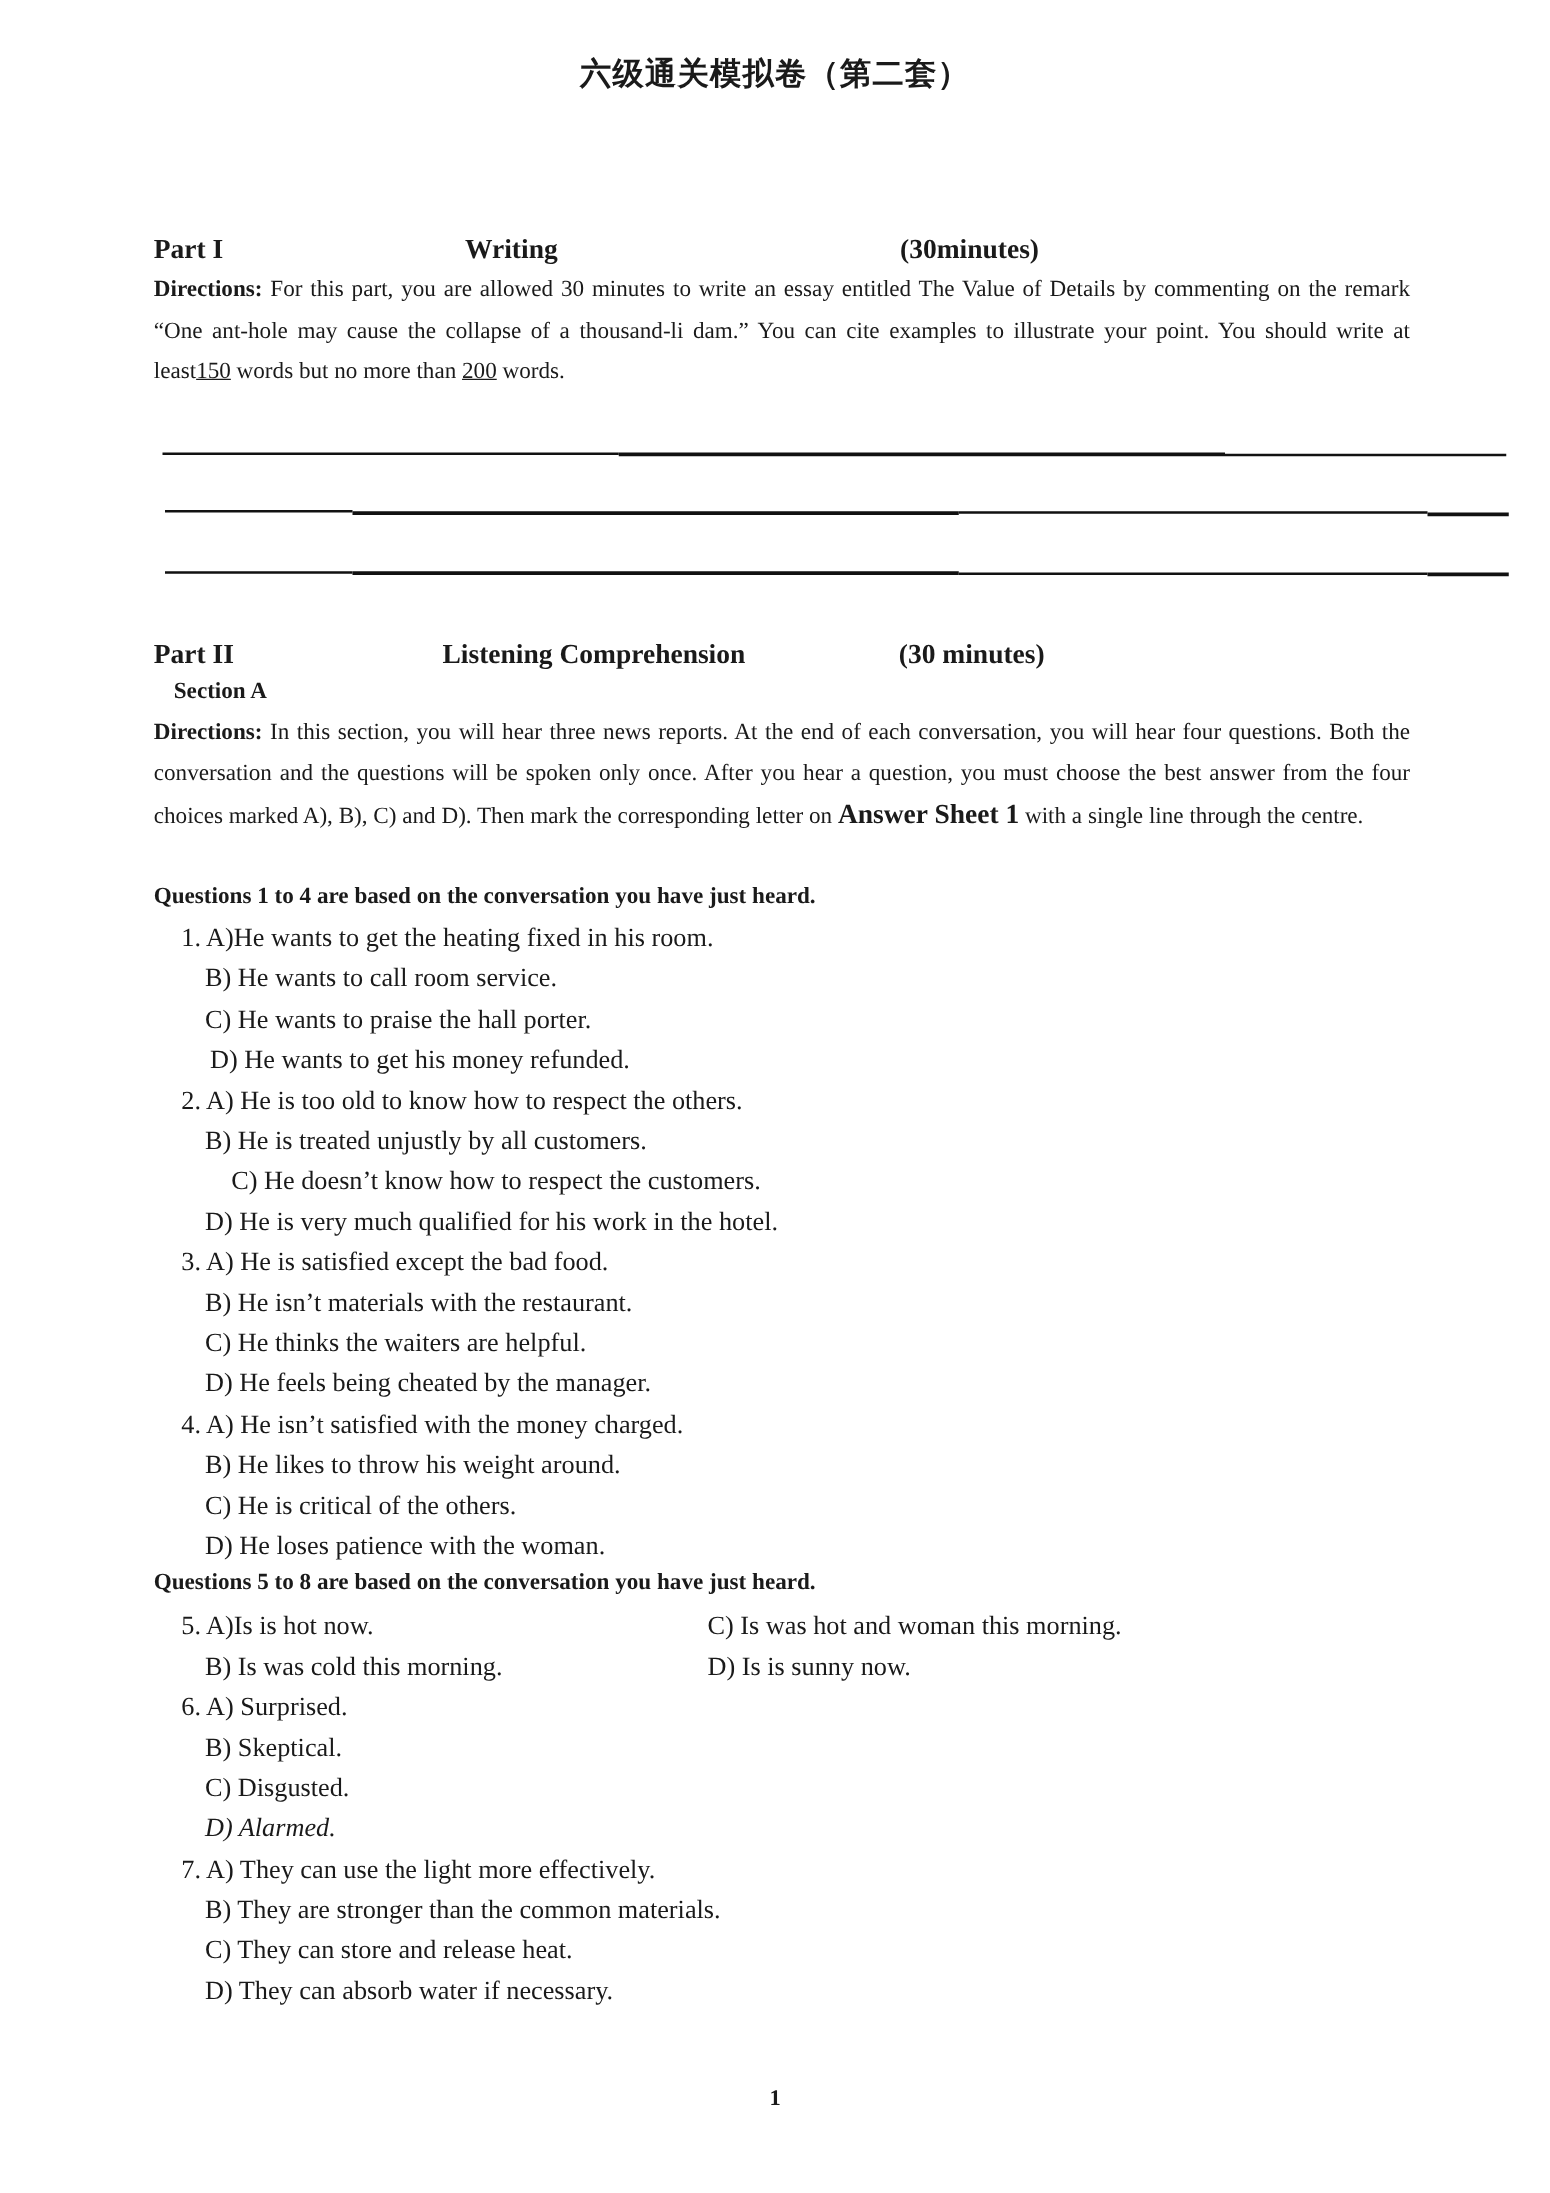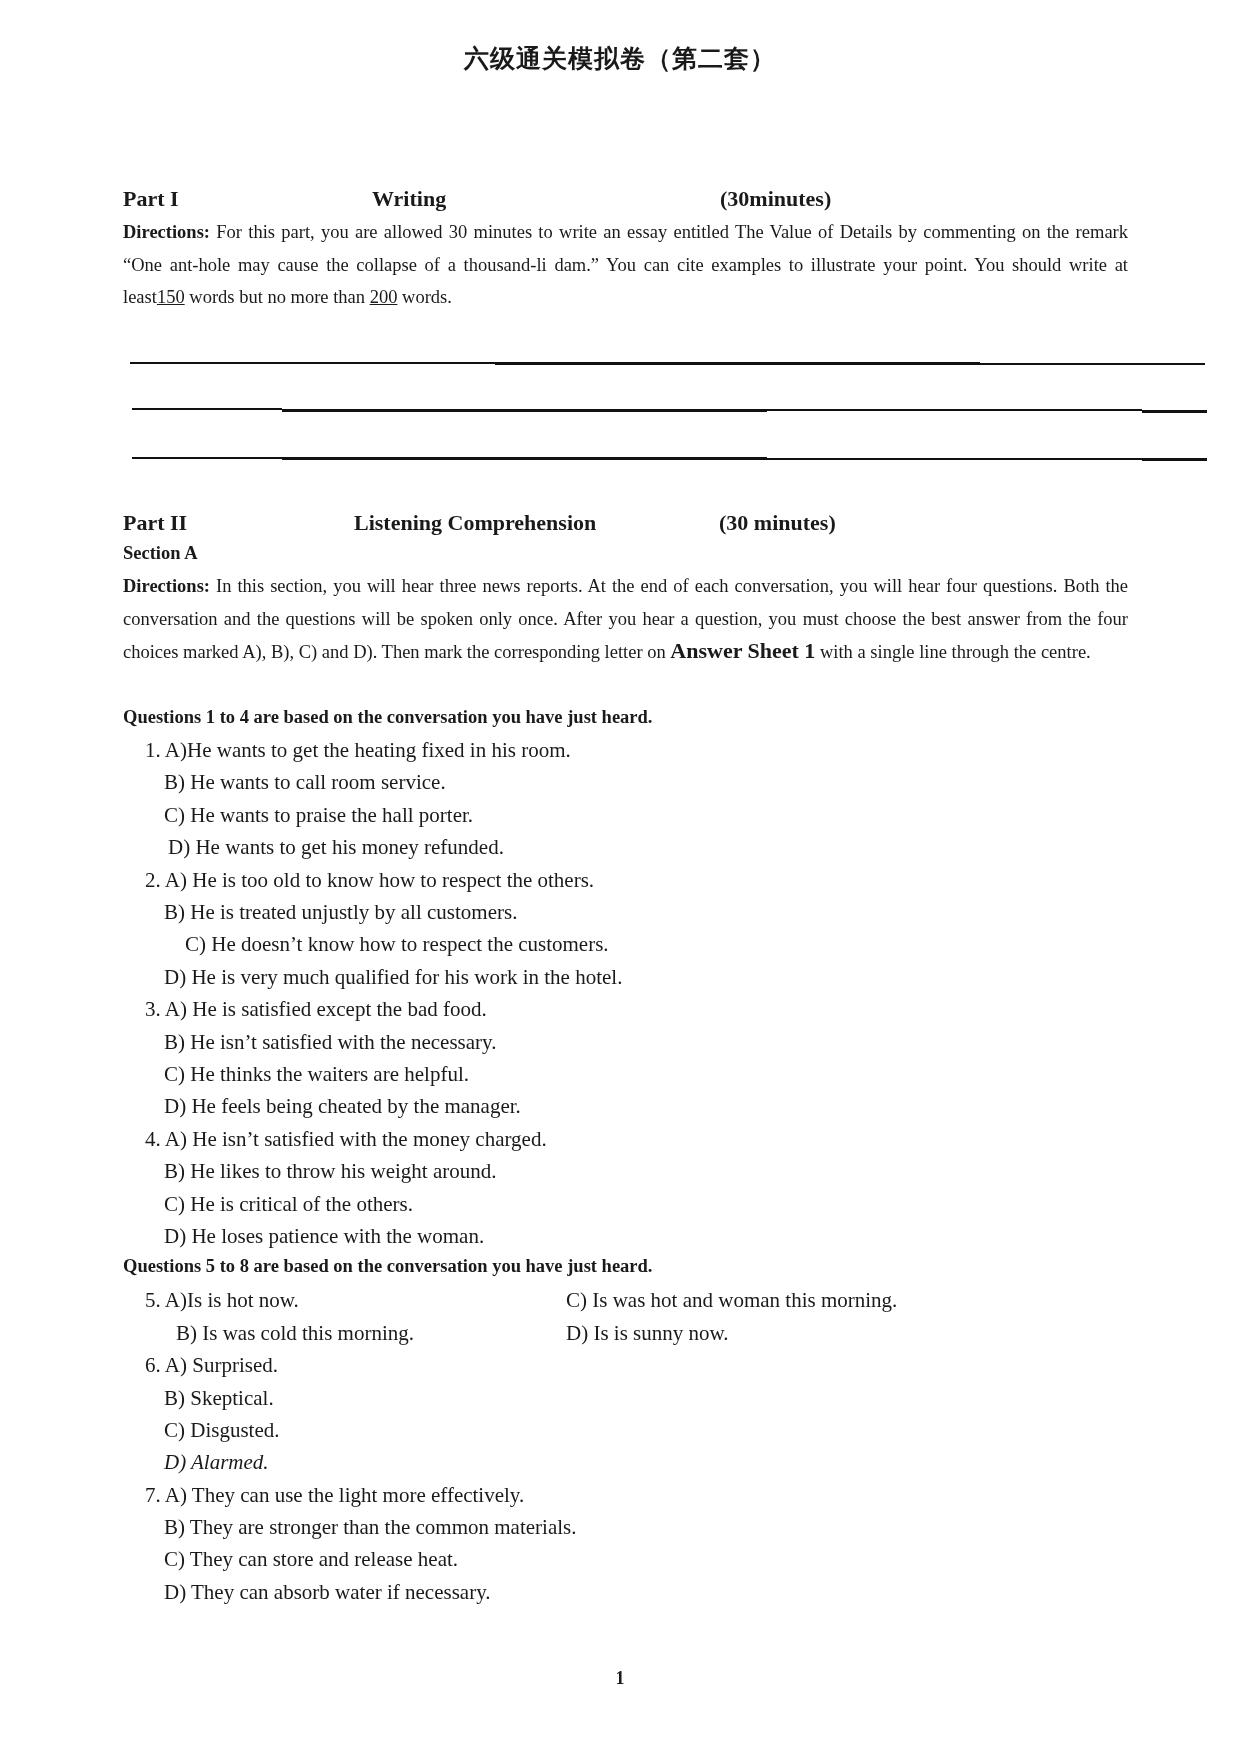--- a/index.html
+++ b/index.html
@@ -7,21 +7,21 @@
          font-family:"Liberation Serif", "DejaVu Serif", serif; color:#1a1a1a; }
   .title { position:absolute; top:42px; left:0; width:1240px; text-align:center;
            font-family:"DejaVu Sans", sans-serif; font-weight:bold; font-size:25px; letter-spacing:1px; }
   .part-head { position:absolute; left:123px; width:1000px; height:30px; font-weight:bold; font-size:22px; }
   .part-head span { position:absolute; top:0; white-space:nowrap; }
   .para { position:absolute; left:123px; width:1005px; font-size:18.5px; line-height:32.5px; text-align:justify; }
   .para b { font-weight:bold; }
   .u { text-decoration:underline; }
   .line { position:absolute; height:2px; background:#111; }
   .line.thick { height:3px; }
-  .sec { position:absolute; left:123px; font-weight:bold; font-size:18.5px; }
+  .sec { position:absolute; left:139px; font-weight:bold; font-size:18.5px; }
   .qhead { position:absolute; left:123px; font-weight:bold; font-size:18.5px; white-space:nowrap; }
   .opt { position:absolute; font-size:21px; white-space:nowrap; }
   .pagenum { position:absolute; top:1668px; left:0; width:1240px; text-align:center; font-weight:bold; font-size:18px; }
   .ans-sheet { font-weight:bold; font-size:22px;margin-top:40px; }
 </style>
 </head>
 <body>
 
 <div class="title">六级通关模拟卷（第二套）</div>
 
@@ -69,34 +69,34 @@
 <div class="opt" style="top:770px;left:164px;">B) He wants to call room service.</div>
 <div class="opt" style="top:803px;left:164px;">C) He wants to praise the hall porter.</div>
 <div class="opt" style="top:835px;left:168px;">D) He wants to get his money refunded.</div>
 
 <div class="opt" style="top:868px;left:145px;"><span>2.</span> <span>A) He is too old to know how to respect the others.</span></div>
 <div class="opt" style="top:900px;left:164px;">B) He is treated unjustly by all customers.</div>
 <div class="opt" style="top:932px;left:164px;margin-left:21px;">C) He doesn’t know how to respect the customers.</div>
 <div class="opt" style="top:965px;left:164px;">D) He is very much qualified for his work in the hotel.</div>
 
 <div class="opt" style="top:997px;left:145px;"><span>3.</span> <span>A) He is satisfied except the bad food.</span></div>
-<div class="opt" style="top:1030px;left:164px;">B) He isn’t satisfied with the necessary.</div>
+<div class="opt" style="top:1030px;left:164px;">B) He isn’t materials with the restaurant.</div>
 <div class="opt" style="top:1062px;left:164px;">C) He thinks the waiters are helpful.</div>
 <div class="opt" style="top:1094px;left:164px;">D) He feels being cheated by the manager.</div>
 
 <div class="opt" style="top:1127px;left:145px;"><span>4.</span> <span>A) He isn’t satisfied with the money charged.</span></div>
 <div class="opt" style="top:1159px;left:164px;">B) He likes to throw his weight around.</div>
 <div class="opt" style="top:1192px;left:164px;">C) He is critical of the others.</div>
 <div class="opt" style="top:1224px;left:164px;">D) He loses patience with the woman.</div>
 
 <div class="qhead" style="top:1256px;">Questions 5 to 8 are based on the conversation you have just heard.</div>
 
 <div class="opt" style="top:1288px;left:145px;"><span>5.</span> <span>A)Is is hot now.</span></div>
 <div class="opt" style="top:1288px;left:566px;">C) Is was hot and woman this morning.</div>
-<div class="opt" style="top:1321px;left:176px;">B) Is was cold this morning.</div>
+<div class="opt" style="top:1321px;left:164px;">B) Is was cold this morning.</div>
 <div class="opt" style="top:1321px;left:566px;">D) Is is sunny now.</div>
 
 <div class="opt" style="top:1353px;left:145px;"><span>6.</span> <span>A) Surprised.</span></div>
 <div class="opt" style="top:1386px;left:164px;">B) Skeptical.</div>
 <div class="opt" style="top:1418px;left:164px;">C) Disgusted.</div>
 <div class="opt" style="top:1450px;left:164px;font-style:italic;">D) Alarmed.</div>
 
 <div class="opt" style="top:1483px;left:145px;"><span>7.</span> <span>A) They can use the light more effectively.</span></div>
 <div class="opt" style="top:1515px;left:164px;">B) They are stronger than the common materials.</div>
 <div class="opt" style="top:1547px;left:164px;">C) They can store and release heat.</div>

